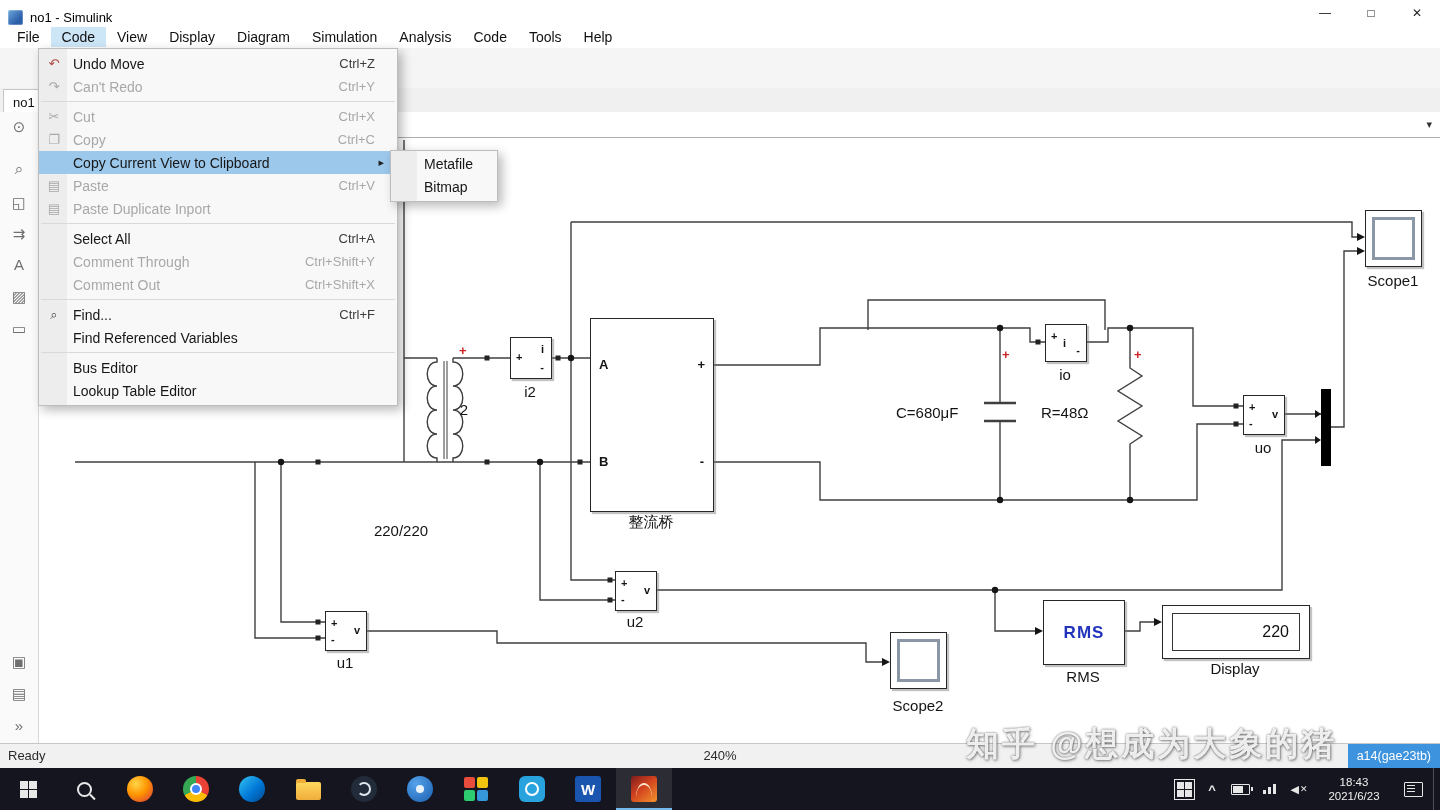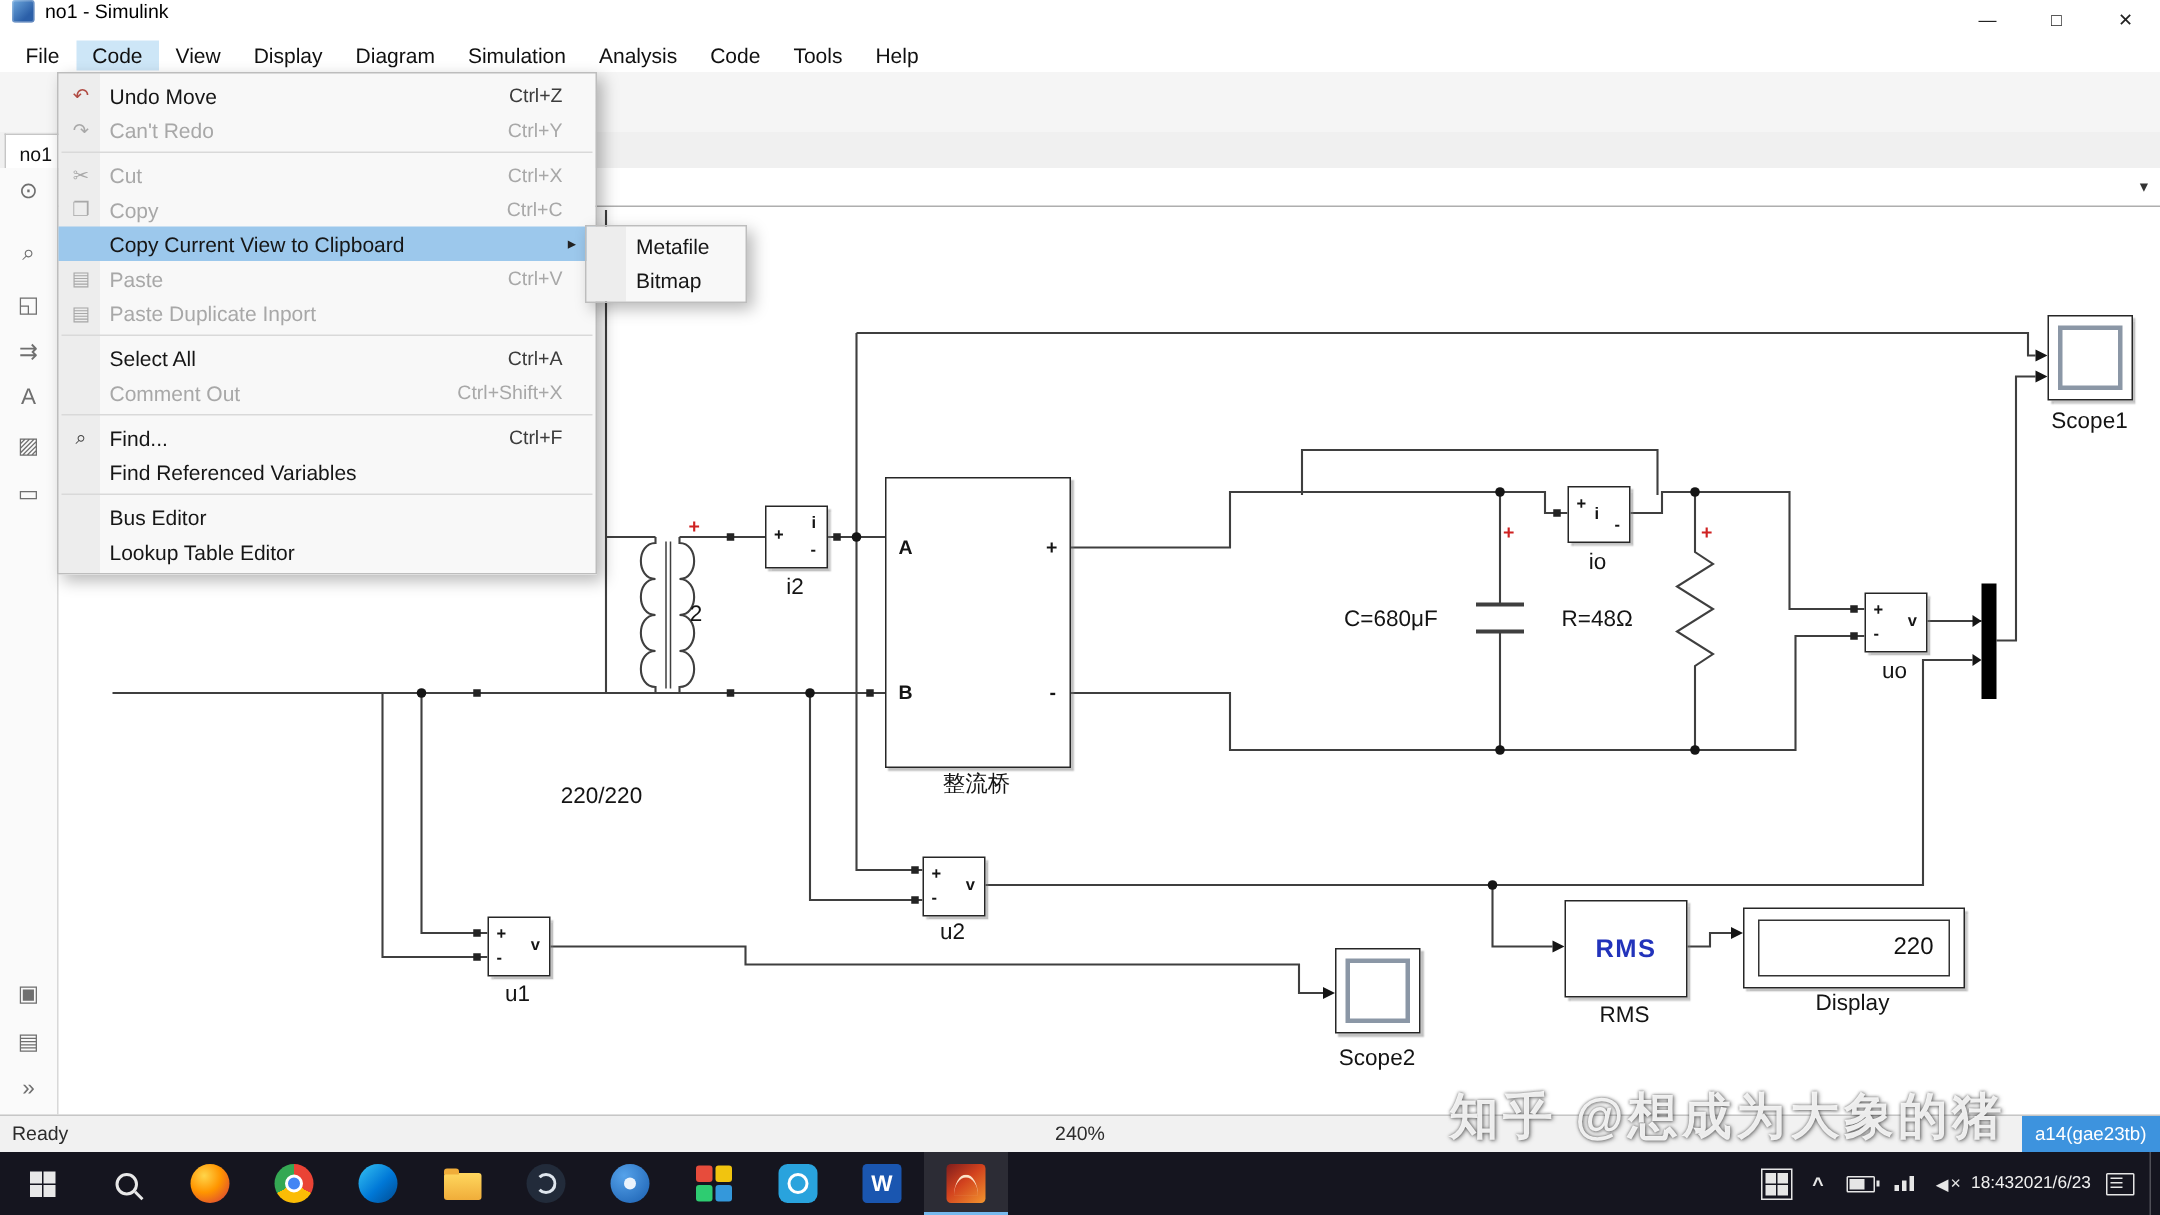--- a/index.html
+++ b/index.html
@@ -1,20 +1,20 @@
 <!DOCTYPE html>
 <html><head>
 <meta charset="utf-8">
 <style>
   html,body{margin:0;padding:0;background:#fff}
   #app{position:relative;width:1440px;height:810px;overflow:hidden;background:#fff;
        font-family:"Liberation Sans","DejaVu Sans",sans-serif;color:#111;font-size:14px}
   .abs{position:absolute}
   
-  #titlebar{position:absolute;left:0;top:0;width:1440px;height:25px;background:#fff;z-index:10;display:flex;align-items:flex-start}
+  #titlebar{position:absolute;left:0;top:0;width:1440px;height:25px;background:#fff;z-index:10;display:flex;align-items:flex-end}
   .slicon{width:15px;height:15px;margin:0 7px 0 8px;border-radius:2px;background:linear-gradient(135deg,#6ea8dd 0%,#2b5fa8 70%);box-shadow:inset 0 0 0 1px rgba(255,255,255,.25)}
   #title-text{font-size:13px;color:#000}
   .wbtns{margin-left:auto;display:flex;height:25px}
   .wbtn{width:46px;height:25px;display:flex;align-items:center;justify-content:center;font-size:12px;color:#222}
   #menubar{position:absolute;left:0;top:25px;width:1440px;height:23px;background:#fff;z-index:10;display:flex;align-items:center;padding-left:6px}
   .mbitem{padding:2px 11px;font-size:14px;color:#101010}
   .mbitem.active{background:#cde6f7}
   #toolbar{position:absolute;left:0;top:48px;width:1440px;height:40px;background:#f5f5f5;border-bottom:1px solid #d2d2d2;z-index:5}
   .tbtxt{position:absolute;color:#4a6a8f;font-size:15px;line-height:1}
   .caret{position:absolute;font-size:9px;color:#333}
@@ -98,21 +98,21 @@
   .matlabapp{width:26px;height:26px;border-radius:3px;background:linear-gradient(140deg,#7e1d1d 0%,#d2421e 45%,#f2952e 100%);position:relative}
   .matlabapp::after{content:"";position:absolute;left:5px;top:7px;width:16px;height:12px;border-radius:50% 50% 0 0/100% 100% 0 0;border-top:2.5px solid #fbe3c8}
   .traycell{display:flex;align-items:center;justify-content:center;flex:none;color:#e6e6e6}
   .trayapp{width:15px;height:15px;border:1.5px solid #e6e6e6;display:grid;grid-template-columns:1fr 1fr;grid-template-rows:1fr 1fr;gap:1px;padding:2px}
   .trayapp i{background:#e6e6e6}
   .batt{width:17px;height:9px;border:1.5px solid #e6e6e6;border-radius:1px;position:relative}
   .batt::before{content:"";position:absolute;left:1px;top:1px;bottom:1px;width:10px;background:#e6e6e6}
   .batt::after{content:"";position:absolute;right:-4px;top:2px;width:2px;height:4px;background:#e6e6e6}
   .bars{display:flex;align-items:flex-end;gap:2px}
   .bars i{width:3px;background:#e6e6e6;display:block}
-  .clock{width:78px;flex:none;display:flex;flex-direction:row;align-items:center;justify-content:center;color:#f0f0f0;font-size:11.5px;line-height:14px}
+  .clock{width:78px;flex:none;display:flex;flex-direction:column;align-items:center;justify-content:center;color:#f0f0f0;font-size:11.5px;line-height:14px}
   .notif{width:17px;height:13px;border:1.5px solid #e6e6e6;border-radius:1px;position:relative}
   .notif::before{content:"";position:absolute;left:2px;top:2px;width:8px;height:1.5px;background:#e6e6e6;box-shadow:0 3px 0 #e6e6e6,0 6px 0 #e6e6e6}
   .sliver{width:6px;border-left:1px solid rgba(255,255,255,.25);flex:none}
 </style>
 </head>
 <body>
 
 <div id="app">
 
   <svg class="wires" width="1440" height="810" viewBox="0 0 1440 810">
@@ -366,20 +366,25 @@
         <span class="mil">Paste Duplicate Inport</span>
       </div>
     <div class="msep"></div>
     <div class="mi">
         <span class="mic"></span>
         <span class="mil">Select All</span>
         <span class="mis">Ctrl+A</span>
       </div>
     <div class="mi dis">
         <span class="mic"></span>
+        <span class="mil">Comment Through</span>
+        <span class="mis">Ctrl+Shift+Y</span>
+      </div>
+    <div class="mi dis">
+        <span class="mic"></span>
         <span class="mil">Comment Out</span>
         <span class="mis">Ctrl+Shift+X</span>
       </div>
     <div class="msep"></div>
     <div class="mi">
         <span class="mic">⌕</span>
         <span class="mil">Find...</span>
         <span class="mis">Ctrl+F</span>
       </div>
     <div class="mi">

